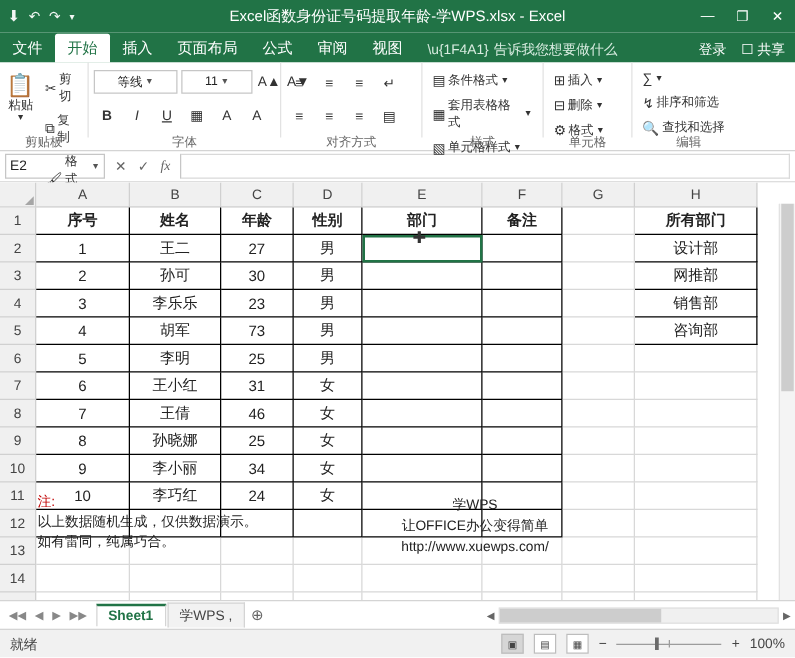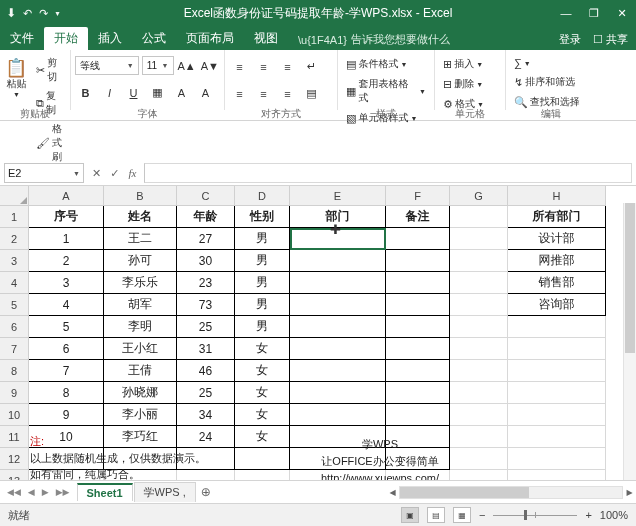--- a/index.html
+++ b/index.html
@@ -30,30 +30,30 @@
   
   .ribbon{height:70px;background:#fff;border-bottom:1px solid #d4d4d4;display:flex;position:relative;}
   .grp{border-right:1px solid #e2e2e2;height:58px;padding:2px 4px 0 4px;position:relative;display:flex;flex-direction:column;}
   .grp .glabel{position:absolute;bottom:-11px;left:0;right:0;text-align:center;font-size:10px;color:#666;}
   .grow{display:flex;align-items:center;gap:3px;}
 
   .bigbtn{display:flex;flex-direction:column;align-items:center;justify-content:center;width:44px;height:52px;font-size:10px;color:#333;}
   .bigbtn .gl{font-size:18px;line-height:18px;color:#217346;}
   .mini{font-size:10px;color:#333;padding:1px 3px;border:1px solid transparent;display:flex;align-items:center;gap:2px;}
   .mini .gl{font-size:11px;}
-  .sel{border:1px solid #c6c6c6;background:#fff;height:17px;display:flex;align-items:center;padding:0 4px;font-size:10px;}
+  .sel{border:1px solid #c6c6c6;background:#fff;height:17px;display:flex;align-items:center;padding:0 18px;font-size:10px;}
   .sel .cap{flex:1;overflow:hidden;white-space:nowrap;}
   .sel .ar{font-size:7px;color:#555;margin-left:2px;}
   .sq{width:19px;height:19px;border:1px solid transparent;display:flex;align-items:center;justify-content:center;font-size:11px;color:#333;}
   .sq.b{font-weight:bold;}
   .sq.i{font-style:italic;}
   .sq.u{text-decoration:underline;}
 
   
-  .fbar{height:24px;display:flex;align-items:center;border-bottom:1px solid #d4d4d4;background:#fff;margin-top:40px;}
+  .fbar{height:24px;display:flex;align-items:center;border-bottom:1px solid #d4d4d4;background:#fff;}
   .namebox{width:72px;height:18px;margin-left:4px;border:1px solid #c6c6c6;background:#fff;display:flex;align-items:center;padding:0 3px;font-size:11px;}
   .namebox .ar{margin-left:auto;font-size:7px;color:#555;}
   .fbtns{display:flex;align-items:center;gap:9px;padding:0 8px;color:#666;font-size:11px;}
   .fbtns .fx{font-style:italic;font-family:"Liberation Serif",serif;}
   .finput{flex:1;height:18px;border:1px solid #d9d9d9;border-left:1px solid #c6c6c6;background:#fff;margin-right:4px;}
 
   
   .gridwrap{flex:1;position:relative;overflow:hidden;background:#fff;}
   table.sheet{border-collapse:collapse;table-layout:fixed;}
   .hdr{height:17px;background:#f0f0f0;border:1px solid #d0d0d0;border-top:none;border-left:none;
@@ -113,22 +113,23 @@
       <span>—</span>
       <span>❐</span>
       <span>✕</span>
     </div>
   </div>
 
   <div class="tabs">
     <div class="tab">文件</div>
     <div class="tab active">开始</div>
     <div class="tab">插入</div>
+    <div class="tab">页面布局</div>
     <div class="tab">公式</div>
-    <div class="tab">页面布局</div>
+    <div class="tab">审阅</div>
     <div class="tab">视图</div>
     <div class="tellme">
       <span>\u{1F4A1}</span>
       <span>告诉我您想要做什么</span>
     </div>
     <div class="acct">
       <span>登录</span>
       <span>
         <span>☐</span>
         <span>共享</span>

